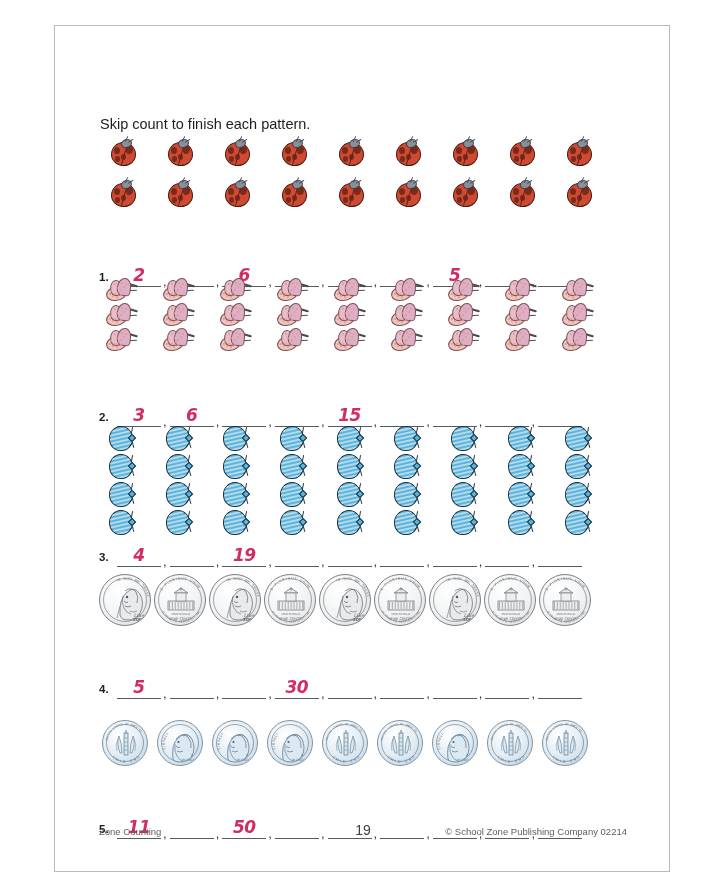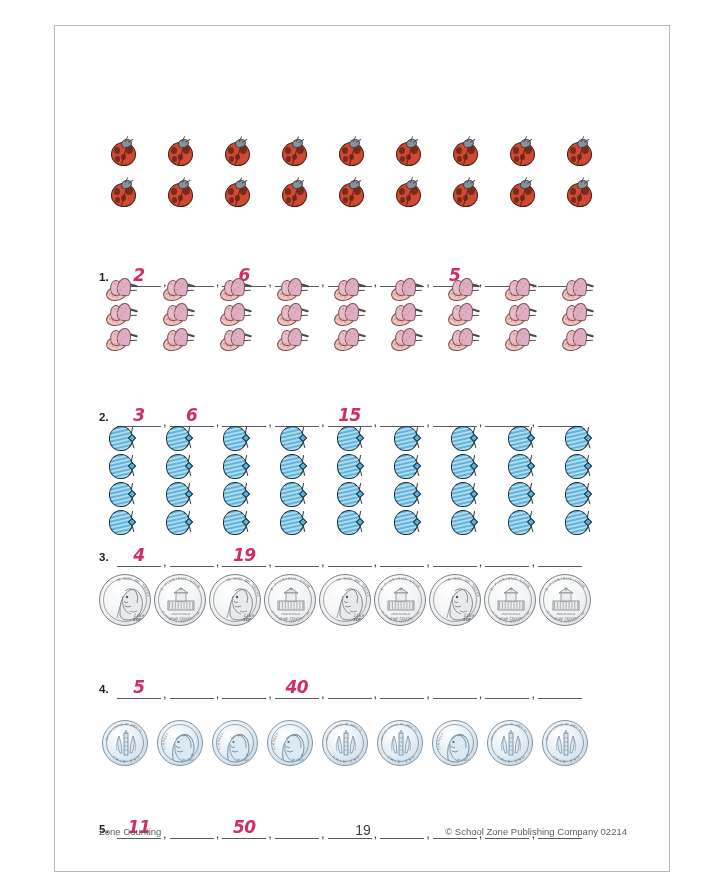--- a/index.html
+++ b/index.html
@@ -270,20 +270,21 @@
   .footer .fc { position: absolute; left: 0; top: -4px; width: 528px; text-align: center; font-size: 14px; color: #3c4045; }
   .footer .fr { position: absolute; right: 0; top: 0; }
 </style>
 </head>
 <body>
 
 <div id="page-sheet">
   <div class="inner">
 
 
+    <div class="instructions">Skip count to finish each pattern.</div>
 
     <div id="body-area">
         <div class="picrow" style="top: 112px;">
           <div class="piccol" style="left: 10px;">
             <div class="picitem" style="margin-top: 0px;">
               <div class="bug">
                 <div class="body">
                   <div class="sp sp1"></div>
                   <div class="sp sp2"></div>
                   <div class="sp sp3"></div>
@@ -2368,21 +2369,21 @@
               <span class="comma">,</span>
             </div>
             <div class="blank-wrap">
               <div class="blank">
                 <span class="val"></span>
               </div>
               <span class="comma">,</span>
             </div>
             <div class="blank-wrap">
               <div class="blank">
-                <span class="val">40</span>
+                <span class="val">30</span>
               </div>
               <span class="comma">,</span>
             </div>
             <div class="blank-wrap">
               <div class="blank">
                 <span class="val"></span>
               </div>
               <span class="comma">,</span>
             </div>
             <div class="blank-wrap">

